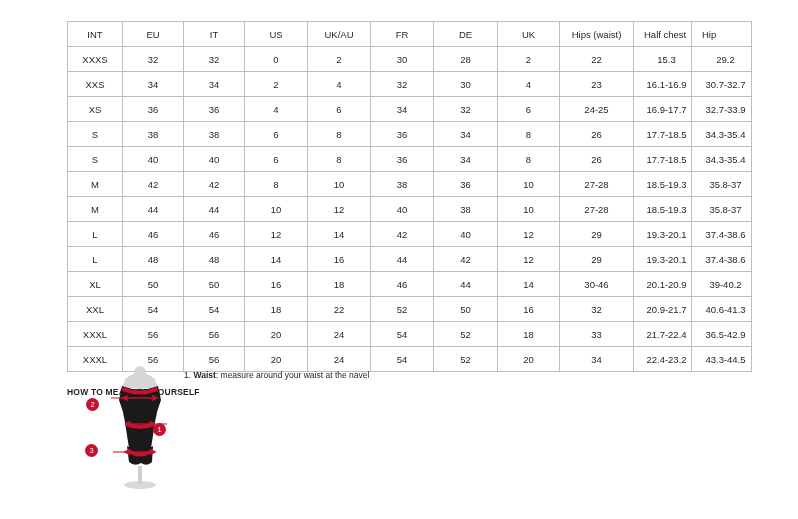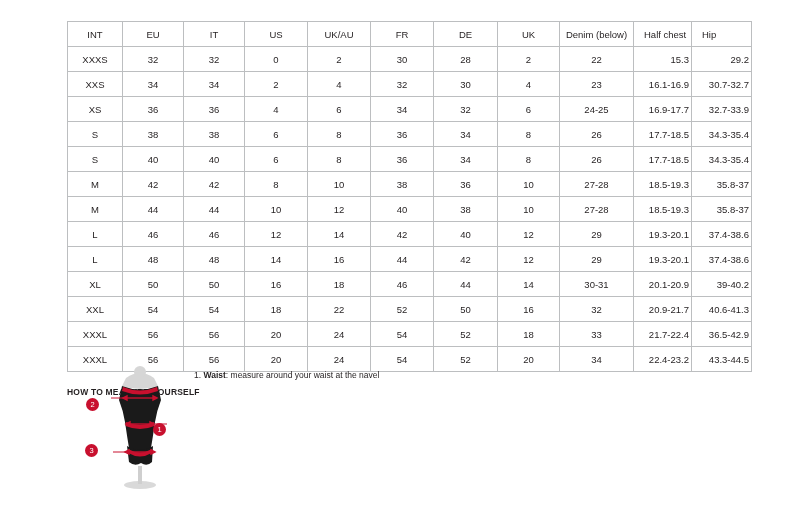--- a/index.html
+++ b/index.html
@@ -56,42 +56,42 @@
   table.size-table col.c4 { width: 63px; }
   table.size-table col.c5 { width: 63px; }
   table.size-table col.c6 { width: 64px; }
   table.size-table col.c7 { width: 62px; }
   table.size-table col.c8 { width: 74px; }
   table.size-table col.c9 { width: 58px; }
   table.size-table col.c10 { width: 60px; }
 
   
   table.size-table td.left-ish {
-    text-align: right;
+    text-align: center;
     padding-left: 10px;
   }
   table.size-table th.left-ish {
     text-align: left;
     padding-left: 10px;
   }
 
   
   .measure-title {
     position: absolute;
     left: 67px;
     top: 351px;
     font-size: 8.5px;
     font-weight: bold;
     letter-spacing: 0.2px;
     color: #231f20;
     margin-top: 36px;
   }
   .measure-list {
     position: absolute;
-    left: 194px;
+    left: 184px;
     top: 369px;
     width: 420px;
   }
   .measure-list .line {
     font-size: 8.5px;
     line-height: 12px;
     color: #231f20;
     margin-bottom: 12px;
     white-space: nowrap;
   }
@@ -148,21 +148,21 @@
       <thead>
         <tr>
           <th>INT</th>
           <th>EU</th>
           <th>IT</th>
           <th>US</th>
           <th>UK/AU</th>
           <th>FR</th>
           <th>DE</th>
           <th>UK</th>
-          <th>Denim (below)</th>
+          <th>Hips (waist)</th>
           <th class="left-ish">Half chest</th>
           <th class="left-ish">Hip</th>
         </tr>
       </thead>
       <tbody>
         <tr>
           <td>XXXS</td>
           <td>32</td>
           <td>32</td>
           <td>0</td>
@@ -280,21 +280,21 @@
         </tr>
         <tr>
           <td>XL</td>
           <td>50</td>
           <td>50</td>
           <td>16</td>
           <td>18</td>
           <td>46</td>
           <td>44</td>
           <td>14</td>
-          <td>30-31</td>
+          <td>30-46</td>
           <td class="left-ish">20.1-20.9</td>
           <td class="left-ish">39-40.2</td>
         </tr>
         <tr>
           <td>XXL</td>
           <td>54</td>
           <td>54</td>
           <td>18</td>
           <td>22</td>
           <td>52</td>

